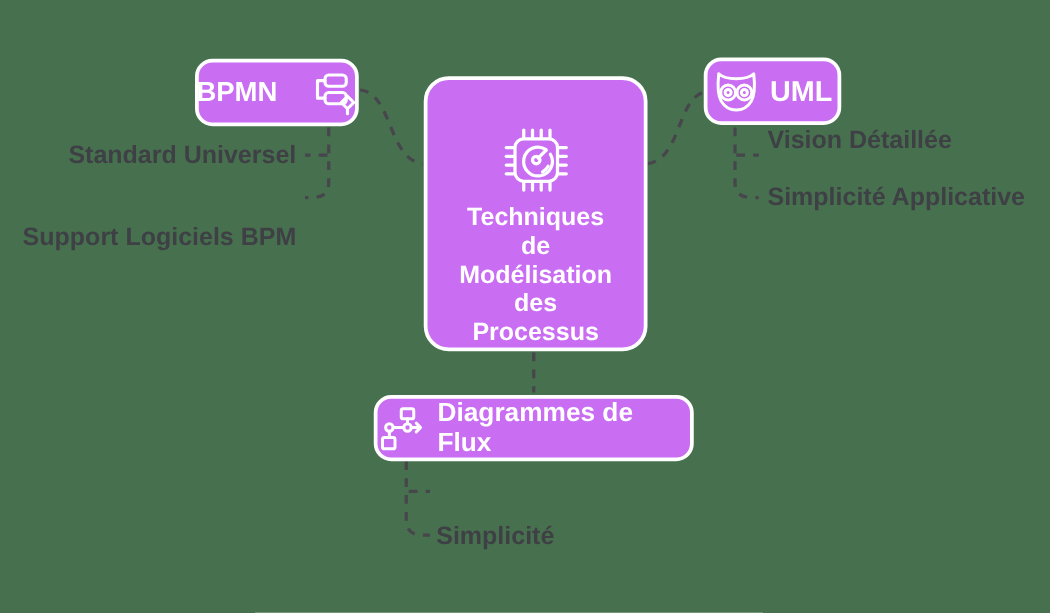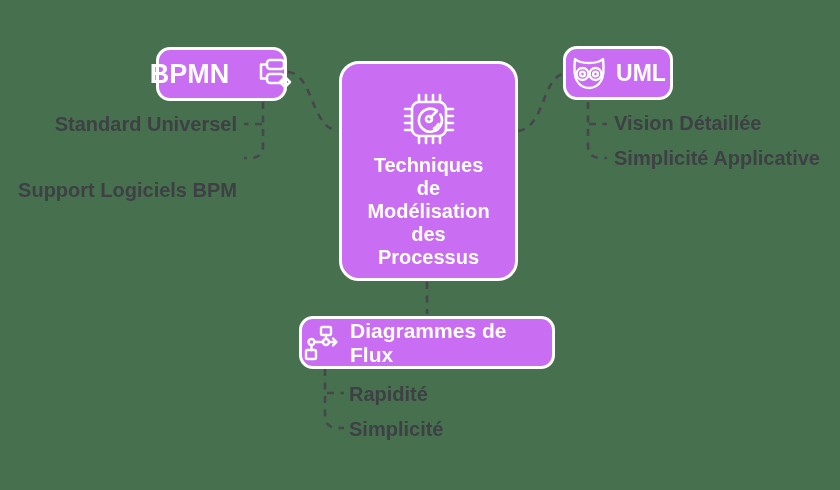--- a/index.html
+++ b/index.html
@@ -24,28 +24,28 @@
     box-sizing:border-box;
     border-radius:14px;
     display:flex;
     align-items:center;
     justify-content:center;
     color:#FFFFFF;
     font-weight:700;
   }
   .node .icon{display:flex;align-items:center;justify-content:center;}
   .node .icon svg{display:block;}
-  .node-bpmn{left:156px;top:47px;width:131px;height:54px;gap:27px;font-size:27px;}
+  .node-bpmn{left:156px;top:47px;width:131px;height:54px;gap:27px;font-size:22px;}
   .node-uml{left:563px;top:46px;width:110px;height:54px;gap:8px;font-size:23px;}
   .node-flux{left:299px;top:316px;width:256px;height:53px;gap:10px;font-size:21px;}
   .node-center{
     left:339px;top:61px;width:179px;height:220px;
     border-radius:20px;
     flex-direction:column;
-    justify-content:center;
+    justify-content:flex-end;
     padding-top:19px;
     gap:9px;
   }
   .node-center .center-text{
     font-size:20px;
     line-height:23px;
     text-align:center;
     white-space:pre-line;
     font-weight:700;
   }
@@ -148,19 +148,18 @@
         <line x1="12.5" y1="18" x2="21" y2="18"></line>
         <path d="M27,18 L34,18 M31,14.5 L34.5,18 L31,21.5"></path>
       </svg>
     </span>
     <span>Diagrammes de Flux</span>
   </div>
 
   <div class="leaf-label align-right" style="right:603px;top:114px;">Standard Universel</div>
   <div class="leaf-label align-right" style="right:603px;top:148px;margin-top:32px;">Support Logiciels BPM</div>
 
-  <div class="leaf-label" style="left:614px;top:113px;">Vision Détaillée</div>
+  <div class="leaf-label" style="left:614px;top:102px;">Vision Détaillée</div>
   <div class="leaf-label" style="left:614px;top:148px;">Simplicité Applicative</div>
 
-  <div class="leaf-label" style="left:349px;top:384px;">Rapidité</div>
   <div class="leaf-label" style="left:349px;top:419px;">Simplicité</div>
 
 </div>
 
 </body></html>

